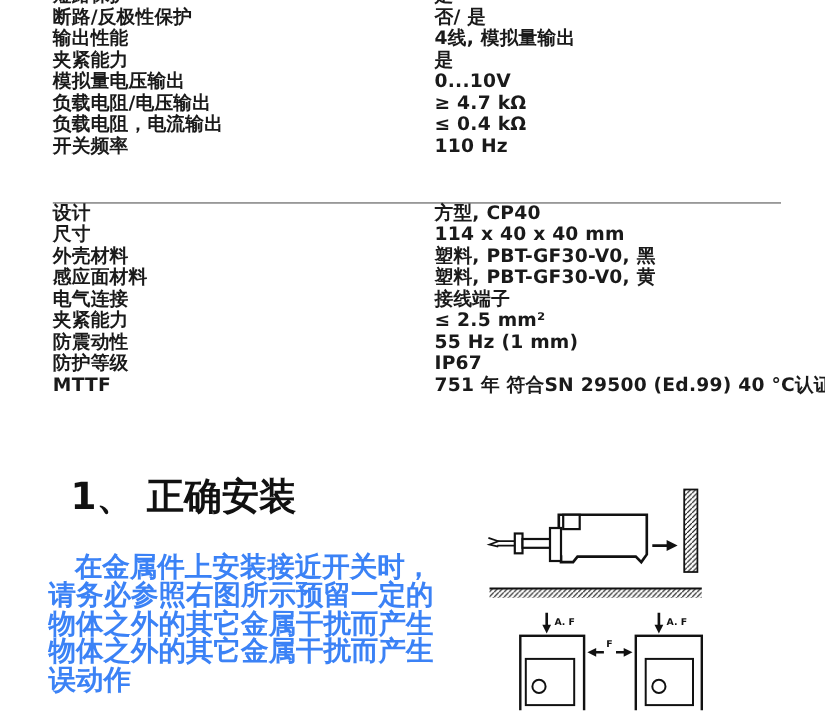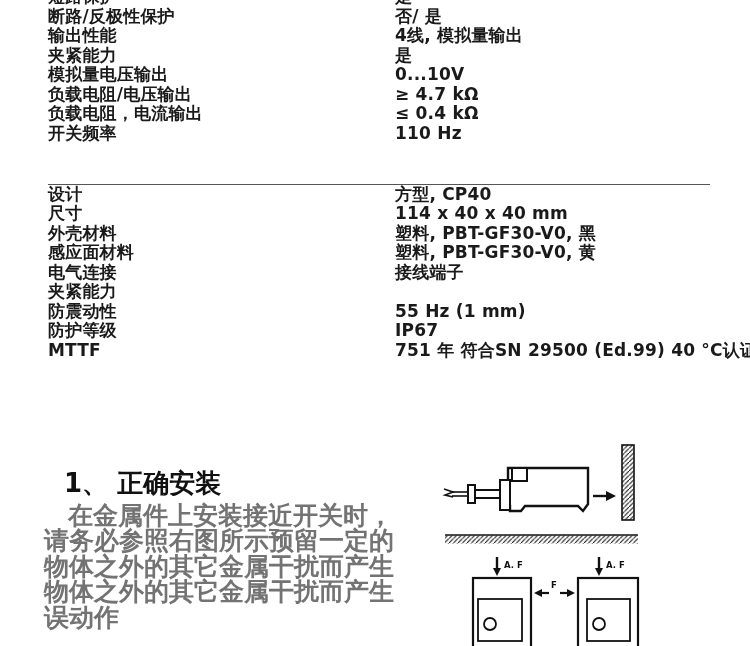--- a/index.html
+++ b/index.html
@@ -14,28 +14,28 @@
   
   .spec-section{position:absolute;left:48px;width:662px}
   .s1{top:-12.8px}
   .s2{top:184.6px}
   .spec-row{display:flex;height:19.5px;line-height:19.5px;font-size:17px;font-weight:700;letter-spacing:.2px;white-space:nowrap}
   .spec-row .lbl{width:347px;flex:none}
   .spec-row .val{flex:1}
   .sep{position:absolute;left:48px;top:184px;width:662px;height:0;border-top:1.6px solid #555}
   
   .install-heading{
-    position:absolute;left:64px;top:463px;
-    font-size:26px;font-weight:700;line-height:40px;
+    position:absolute;left:64px;top:432px;
+    font-size:34px;font-weight:700;line-height:40px;
     white-space:pre;color:#111;
   }
   .install-para{
     position:absolute;left:44px;top:503px;
     font-size:25px;font-weight:700;line-height:25.4px;
-    color:#737373;white-space:nowrap;
+    color:#3b82f6;white-space:nowrap;
   }
   .install-para .line.indent{padding-left:24px}
   .figure{position:absolute;left:440px;top:435px;width:210px;height:211px}
   svg text{font-family:"DejaVu Sans","Liberation Sans",sans-serif;font-weight:700}
 </style>
 </head>
 <body>
 
 <div class="spec-section s1">
   <div class="spec-row">
@@ -90,20 +90,21 @@
   <div class="spec-row">
       <span class="lbl">感应面材料</span>
       <span class="val">塑料, PBT-GF30-V0, 黄</span>
     </div>
   <div class="spec-row">
       <span class="lbl">电气连接</span>
       <span class="val">接线端子</span>
     </div>
   <div class="spec-row">
       <span class="lbl">夹紧能力</span>
+      <span class="val">≤ 2.5 mm²</span>
     </div>
   <div class="spec-row">
       <span class="lbl">防震动性</span>
       <span class="val">55 Hz (1 mm)</span>
     </div>
   <div class="spec-row">
       <span class="lbl">防护等级</span>
       <span class="val">IP67</span>
     </div>
   <div class="spec-row">

